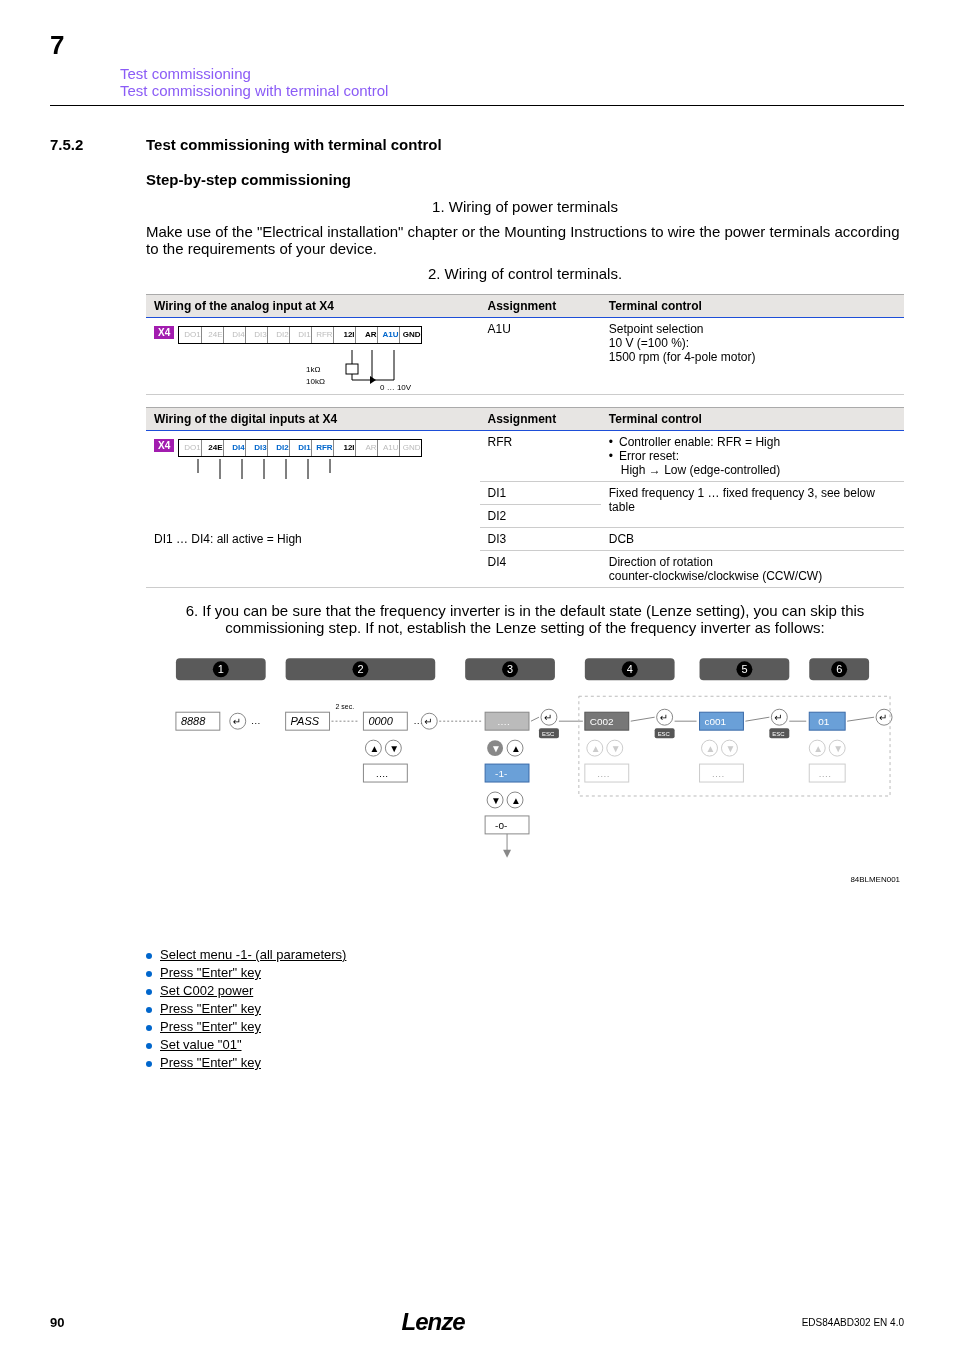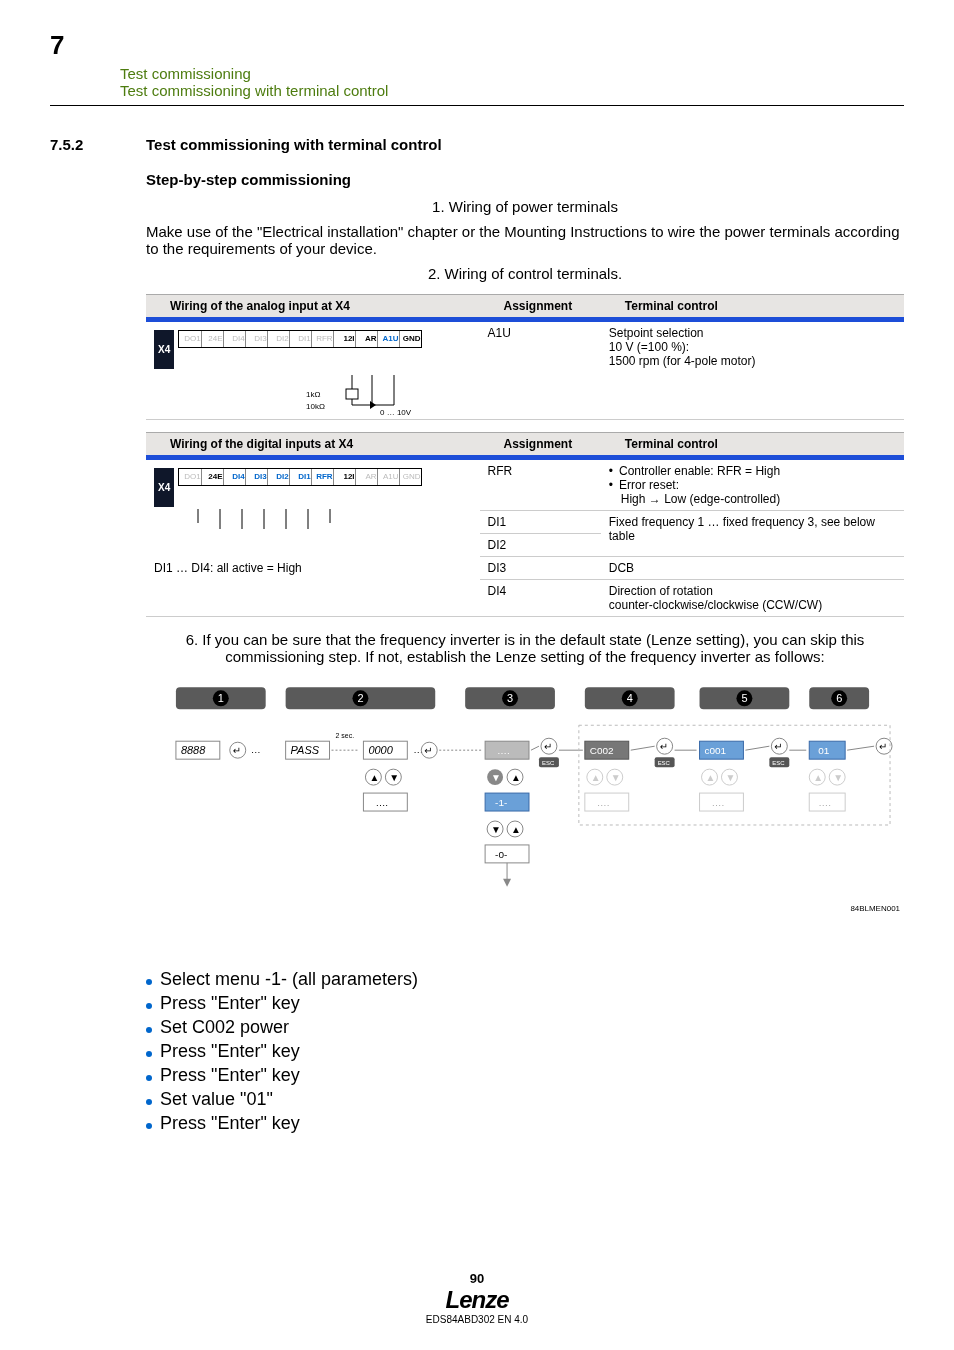--- a/index.html
+++ b/index.html
@@ -29,21 +29,21 @@
     color: #000;
   }
   .chapter-title {
     font-size: 26px;
     font-weight: bold;
     color: #000;
   }
   .sub-lines {
     margin-left: 70px;
     font-size: 15px;
-    color: #4d7c0f;
+    color: #8b5cf6;
   }
   .hr {
     border: none;
     border-top: 1px solid #000;
     margin: 6px 0 30px 0;
   }
   .section-row {
     display: flex;
     gap: 36px;
     margin-bottom: 18px;
@@ -76,24 +76,24 @@
   }
   table.wiring {
     width: 100%;
     border-collapse: collapse;
     font-size: 12px;
     margin-top: 12px;
   }
   table.wiring th {
     background: #e7e5e3;
     text-align: left;
-    padding: 4px 24px;
+    padding: 4px 8px;
     font-weight: bold;
     border-top: 1px solid #aaa;
-    border-bottom: 5px solid #1d4ed8;
+    border-bottom: 1px solid #1d4ed8;
   }
   table.wiring td {
     padding: 4px 8px;
     vertical-align: top;
     border-bottom: 1px solid #ccc;
   }
   table.wiring td.noborder { border-bottom: none; }
   .terminal-strip {
     display: inline-flex;
     border: 1px solid #000;
@@ -107,25 +107,25 @@
     text-align: right;
     line-height: 16px;
     color: #bbb;
     background: #fff;
   }
   .terminal-strip .cell:first-child { border-left: none; }
   .terminal-strip .cell.active { color: #000; font-weight: bold; }
   .terminal-strip .cell.blue { color: #0066cc; font-weight: bold; }
   .x4-label {
     display: inline-block;
-    background: #0f172a;
+    background: #a21caf;
     color: #fff;
     font-size: 10px;
     font-weight: bold;
-    padding: 14px 4px;
+    padding: 1px 4px;
     vertical-align: top;
     margin-top: 4px;
   }
   .analog-extras {
     font-size: 8px;
     margin-left: 148px;
     margin-top: 6px;
     line-height: 1.4;
   }
   .bullet {
@@ -139,50 +139,50 @@
   
   .diagram-wrap {
     margin-top: 16px;
     position: relative;
     width: 100%;
     height: 280px;
   }
   .diagram-wrap svg { width: 100%; height: 100%; }
 
   .bullet-list {
-    font-size: 18px;
-    margin: 8px 0 0 0;
+    font-size: 13px;
+    margin: 15px 0 0 0;
+    text-decoration: underline;
   }
   .bullet-list .bline {
     display: flex;
     align-items: baseline;
     gap: 8px;
     margin: 3px 0;
   }
   .bullet-list .bline::before {
     content: "";
     display: inline-block;
     width: 6px;
     height: 6px;
     background: #0066cc;
     border-radius: 50%;
     flex: 0 0 6px;
     margin-top: 5px;
   }
 
   .footer {
     position: absolute;
-    bottom: 25px;
+    bottom: 14px;
     left: 50px;
     right: 50px;
     display: flex;
     align-items: center;
     justify-content: space-between;
     font-size: 11px;
-    flex-direction: column;
   }
   .footer .pg {
     font-weight: bold;
     font-size: 13px;
   }
   .footer .logo {
     font-size: 24px;
     font-weight: bold;
     font-style: italic;
     letter-spacing: -1px;

